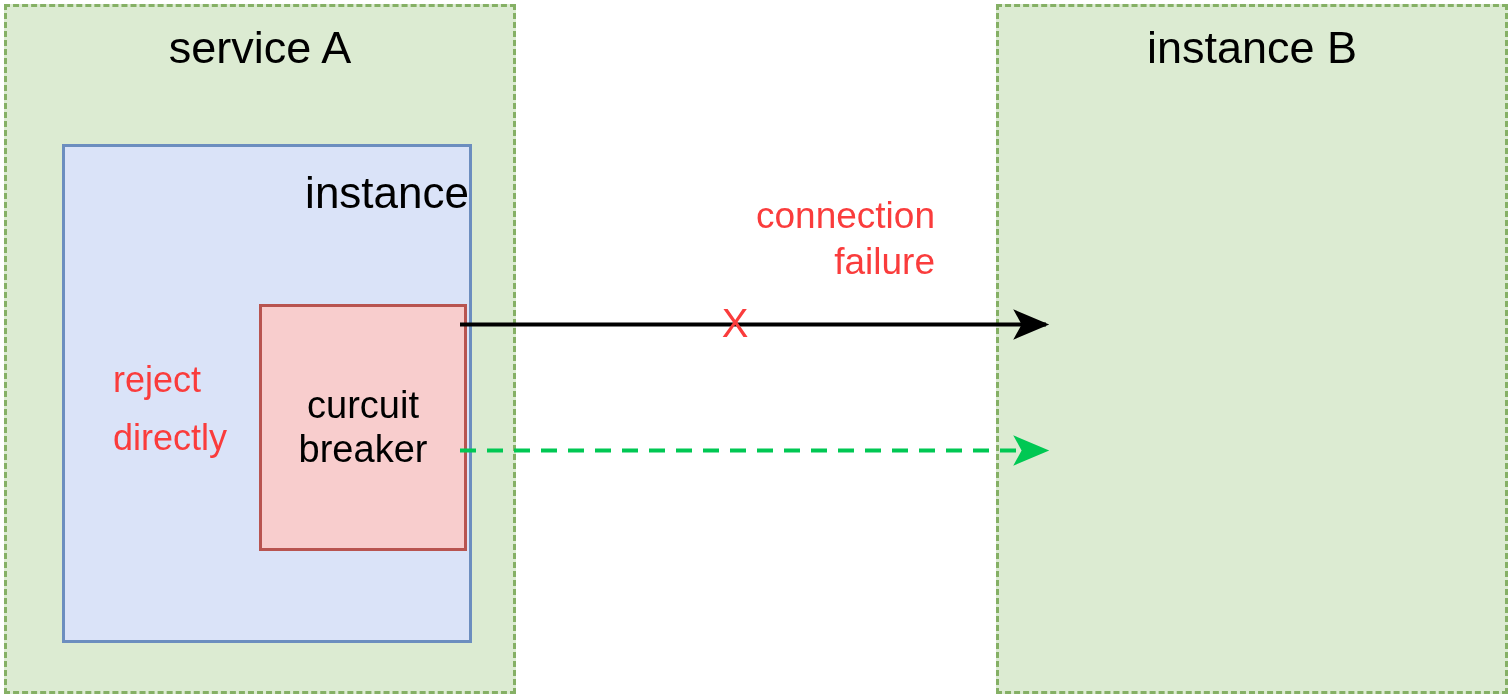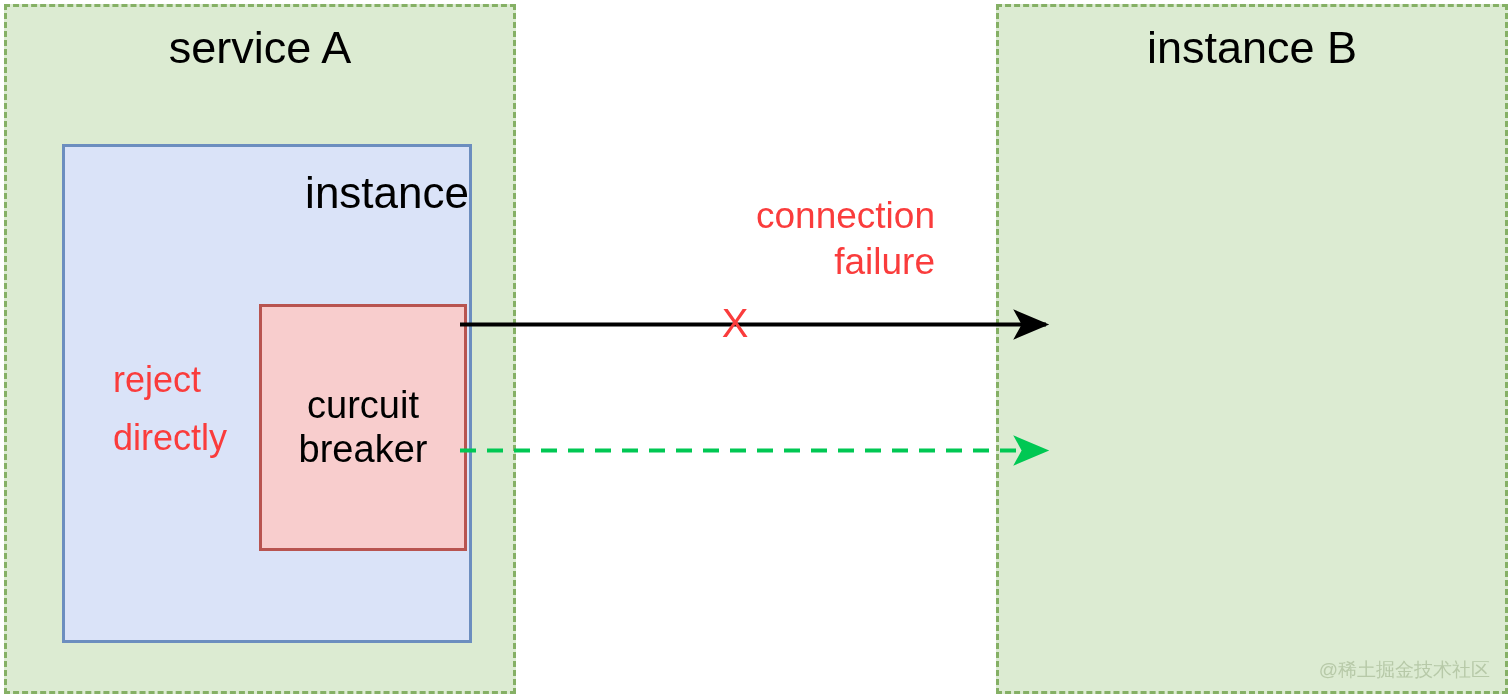--- a/index.html
+++ b/index.html
@@ -180,15 +180,14 @@
     </defs>
 
     <line x1="460" y1="324.5" x2="1046" y2="324.5" stroke="#000000" stroke-width="4" marker-end="url(#blackhead)"></line>
 
     <line x1="460" y1="450.5" x2="1046" y2="450.5" stroke="#00c853" stroke-width="4" stroke-dasharray="16 11" marker-end="url(#greenhead)"></line>
   </svg>
 
   <div class="mid-label" id="connection-failure-label">connection<br>failure</div>
   <div id="failure-x-mark">X</div>
 
-  <div id="watermark">@稀土掘金技术社区</div>
 
 </div>
 
 </body></html>

